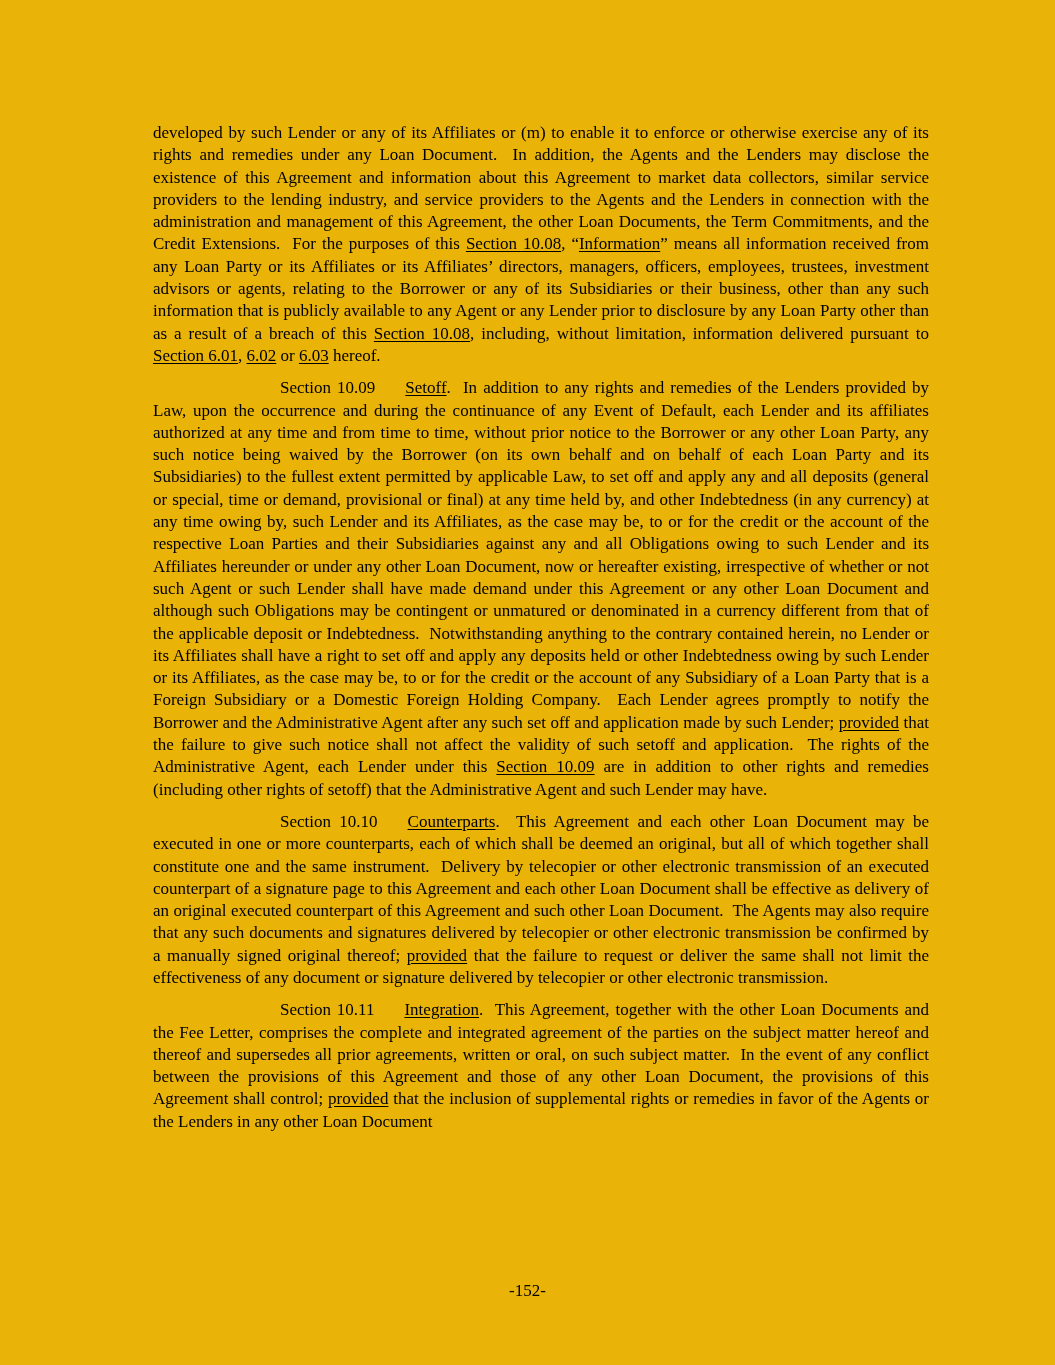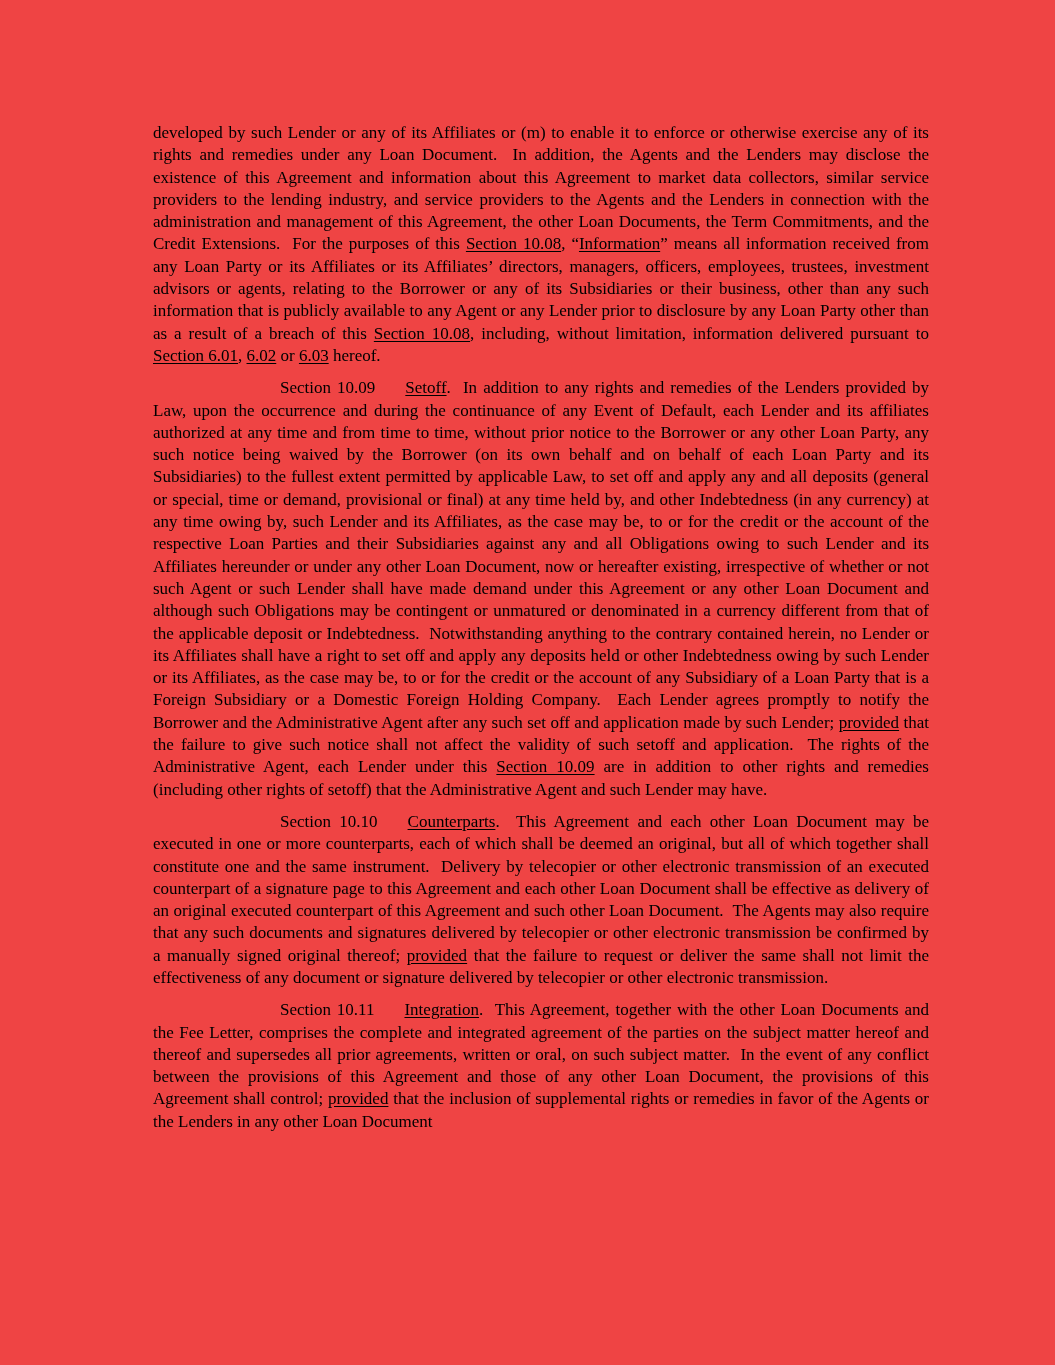--- a/index.html
+++ b/index.html
@@ -4,21 +4,21 @@
 <style>
   html, body {
     margin: 0;
     padding: 0;
     background: #ffffff;
   }
   .page {
     position: relative;
     width: 1055px;
     height: 1365px;
-    background: #ef4444;
+    background: #eab308;
     color: #000000;
     font-family: "Liberation Serif", "DejaVu Serif", serif;
     font-size: 17px;
     line-height: 22.3px;
     overflow: hidden;
   }
   .content {
     position: absolute;
     left: 153px;
     top: 122px;
@@ -53,13 +53,16 @@
 </head>
 <body>
 
 <div class="page">
   <div class="content">
       <p class="para"><span>developed by such Lender or any of its Affiliates or (m) to enable it to enforce or otherwise exercise any of its rights and remedies under any Loan Document.&nbsp; In addition, the Agents and the Lenders may disclose the existence of this Agreement and information about this Agreement to market data collectors, similar service providers to the lending industry, and service providers to the Agents and the Lenders in connection with the administration and management of this Agreement, the other Loan Documents, the Term Commitments, and the Credit Extensions.&nbsp; For the purposes of this </span><span class="u">Section 10.08</span><span>, “</span><span class="u">Information</span><span>” means all information received from any Loan Party or its Affiliates or its Affiliates’ directors, managers, officers, employees, trustees, investment advisors or agents, relating to the Borrower or any of its Subsidiaries or their business, other than any such information that is publicly available to any Agent or any Lender prior to disclosure by any Loan Party other than as a result of a breach of this </span><span class="u">Section 10.08</span><span>, including, without limitation, information delivered pursuant to </span><span class="u">Section 6.01</span><span>, </span><span class="u">6.02</span><span> or </span><span class="u">6.03</span><span> hereof.</span></p>
       <p class="para indent"><span>Section 10.09</span><span class="tab"></span><span class="u">Setoff</span><span>.&nbsp; In addition to any rights and remedies of the Lenders provided by Law, upon the occurrence and during the continuance of any Event of Default, each Lender and its affiliates authorized at any time and from time to time, without prior notice to the Borrower or any other Loan Party, any such notice being waived by the Borrower (on its own behalf and on behalf of each Loan Party and its Subsidiaries) to the fullest extent permitted by applicable Law, to set off and apply any and all deposits (general or special, time or demand, provisional or final) at any time held by, and other Indebtedness (in any currency) at any time owing by, such Lender and its Affiliates, as the case may be, to or for the credit or the account of the respective Loan Parties and their Subsidiaries against any and all Obligations owing to such Lender and its Affiliates hereunder or under any other Loan Document, now or hereafter existing, irrespective of whether or not such Agent or such Lender shall have made demand under this Agreement or any other Loan Document and although such Obligations may be contingent or unmatured or denominated in a currency different from that of the applicable deposit or Indebtedness.&nbsp; Notwithstanding anything to the contrary contained herein, no Lender or its Affiliates shall have a right to set off and apply any deposits held or other Indebtedness owing by such Lender or its Affiliates, as the case may be, to or for the credit or the account of any Subsidiary of a Loan Party that is a Foreign Subsidiary or a Domestic Foreign Holding Company.&nbsp; Each Lender agrees promptly to notify the Borrower and the Administrative Agent after any such set off and application made by such Lender; </span><span class="u">provided</span><span> that the failure to give such notice shall not affect the validity of such setoff and application.&nbsp; The rights of the Administrative Agent, each Lender under this </span><span class="u">Section 10.09</span><span> are in addition to other rights and remedies (including other rights of setoff) that the Administrative Agent and such Lender may have.</span></p>
       <p class="para indent"><span>Section 10.10</span><span class="tab"></span><span class="u">Counterparts</span><span>.&nbsp; This Agreement and each other Loan Document may be executed in one or more counterparts, each of which shall be deemed an original, but all of which together shall constitute one and the same instrument.&nbsp; Delivery by telecopier or other electronic transmission of an executed counterpart of a signature page to this Agreement and each other Loan Document shall be effective as delivery of an original executed counterpart of this Agreement and such other Loan Document.&nbsp; The Agents may also require that any such documents and signatures delivered by telecopier or other electronic transmission be confirmed by a manually signed original thereof; </span><span class="u">provided</span><span> that the failure to request or deliver the same shall not limit the effectiveness of any document or signature delivered by telecopier or other electronic transmission.</span></p>
       <p class="para indent"><span>Section 10.11</span><span class="tab"></span><span class="u">Integration</span><span>.&nbsp; This Agreement, together with the other Loan Documents and the Fee Letter, comprises the complete and integrated agreement of the parties on the subject matter hereof and thereof and supersedes all prior agreements, written or oral, on such subject matter.&nbsp; In the event of any conflict between the provisions of this Agreement and those of any other Loan Document, the provisions of this Agreement shall control; </span><span class="u">provided</span><span> that the inclusion of supplemental rights or remedies in favor of the Agents or the Lenders in any other Loan Document</span></p>
     </div>
+  <div class="footer">
+    <span>-152-</span>
+  </div>
 </div>
 
 </body></html>

